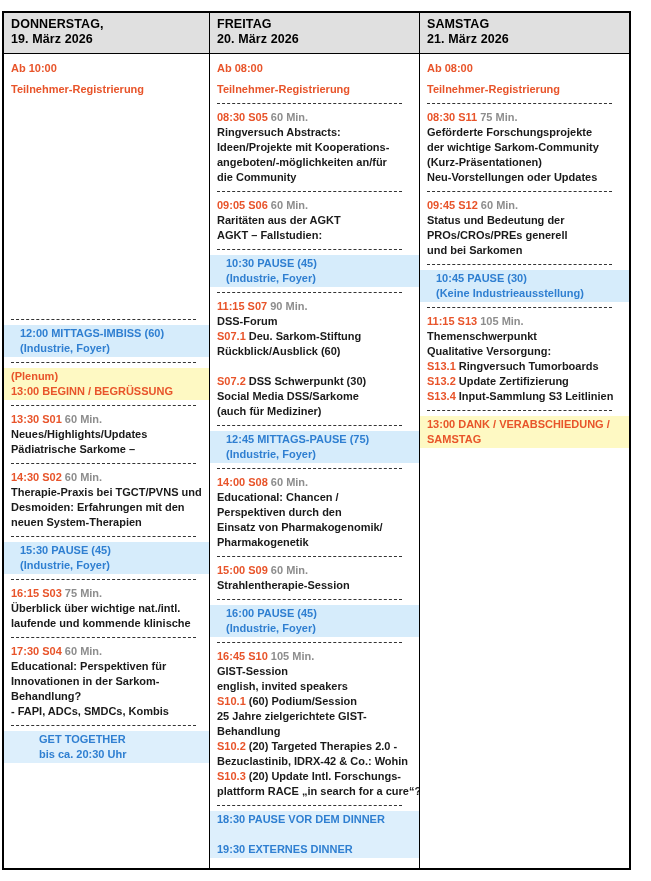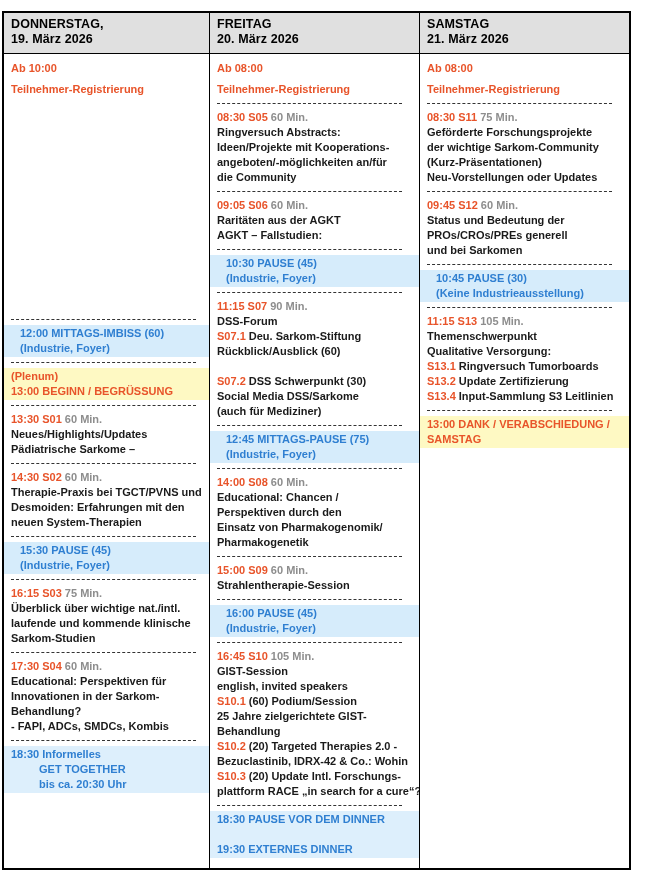--- a/index.html
+++ b/index.html
@@ -167,37 +167,35 @@
           <div class="ln "><span>15:30 PAUSE (45)</span></div>
           <div class="ln "><span>(Industrie, Foyer)</span></div>
         </div>
         <div class="sep">
           <span></span>
         </div>
         <div class="blk">
           <div class="ln "><span class="t">16:15</span> <span class="code">S03</span> <span class="dur">75 Min.</span></div>
           <div class="ln bk"><span class="bk">Überblick über wichtige nat./intl.</span></div>
           <div class="ln bk"><span class="bk">laufende und kommende klinische</span></div>
-          <div class="ln bk"><span class="bk">Sarkom-Studien</span></div>
         </div>
         <div class="sep">
           <span></span>
         </div>
         <div class="blk">
           <div class="ln "><span class="t">17:30</span> <span class="code">S04</span> <span class="dur">60 Min.</span></div>
           <div class="ln bk"><span class="bk">Educational: Perspektiven für</span></div>
           <div class="ln bk"><span class="bk">Innovationen in der Sarkom-</span></div>
           <div class="ln bk"><span class="bk">Behandlung?</span></div>
           <div class="ln bk"><span class="bk">- FAPI, ADCs, SMDCs, Kombis</span></div>
         </div>
         <div class="sep">
           <span></span>
         </div>
         <div class="blk social">
-          <div class="ln "><span>18:30 Informelles</span></div>
           <div class="ln indent"><span>GET TOGETHER</span></div>
           <div class="ln indent"><span>bis ca. 20:30 Uhr</span></div>
         </div>
       </div>
     </div>
     <div class="day-col col-2">
       <div class="day-head">
         <div class="dname">FREITAG</div>
         <div class="ddate">20. März 2026</div>
       </div>

